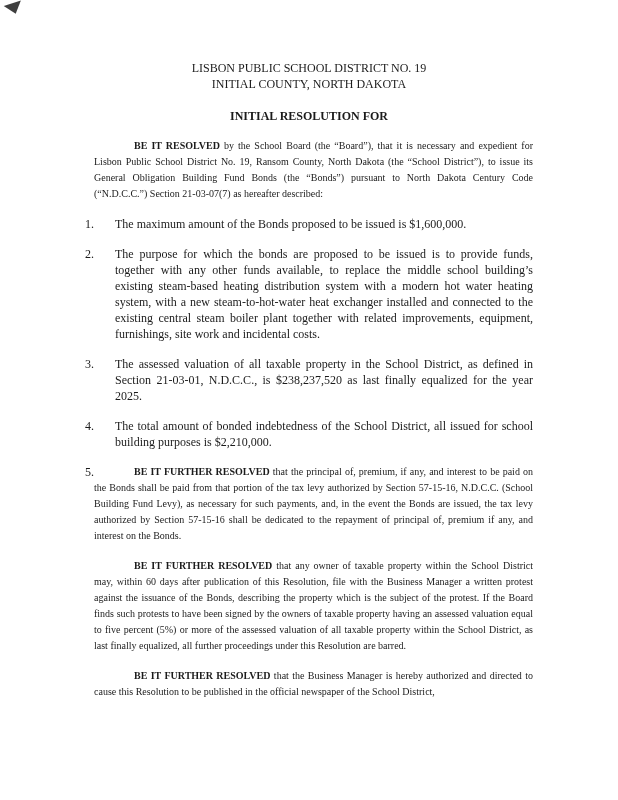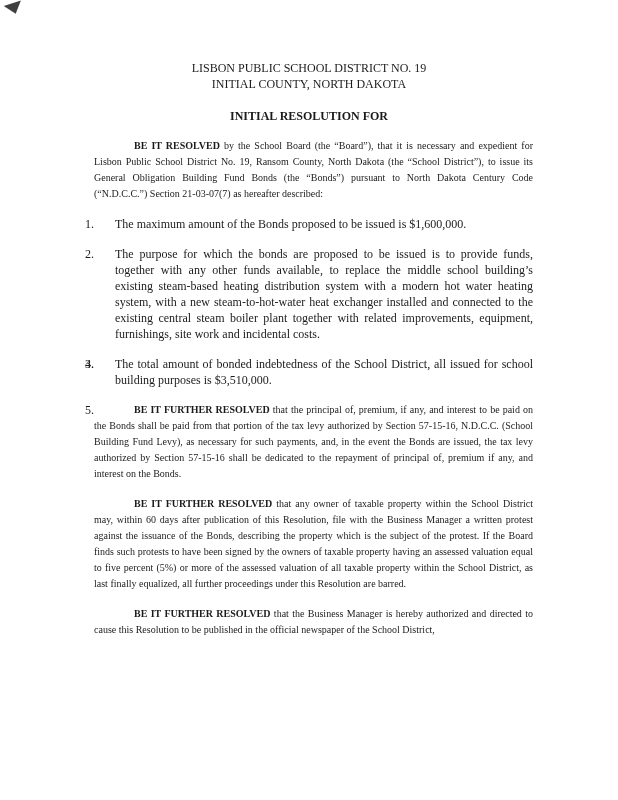--- a/index.html
+++ b/index.html
@@ -90,25 +90,26 @@
       <span>The maximum amount of the Bonds proposed to be issued is $1,600,000.</span>
     </div>
 
     <div class="list-item">
       <span class="num">2.</span>
       <span>The purpose for which the bonds are proposed to be issued is to provide funds, together with any other funds available, to replace the middle school building’s existing steam-based heating distribution system with a modern hot water heating system, with a new steam-to-hot-water heat exchanger installed and connected to the existing central steam boiler plant together with related improvements, equipment, furnishings, site work and incidental costs.</span>
     </div>
 
     <div class="list-item">
       <span class="num">3.</span>
+      <span>The assessed valuation of all taxable property in the School District, as defined in Section 21-03-01, N.D.C.C., is $238,237,520 as last finally equalized for the year 2025.</span>
     </div>
 
     <div class="list-item">
       <span class="num">4.</span>
-      <span>The total amount of bonded indebtedness of the School District, all issued for school building purposes is $3,510,000.</span>
+      <span>The total amount of bonded indebtedness of the School District, all issued for school building purposes is $2,210,000.</span>
     </div>
 
     <div class="list-item">
       <span class="num">5.</span>
     </div>
 
     <p class="para"><b>BE IT FURTHER RESOLVED</b><span> that the principal of, premium, if any, and interest to be paid on the Bonds shall be paid from that portion of the tax levy authorized by Section 57-15-16, N.D.C.C. (School Building Fund Levy), as necessary for such payments, and, in the event the Bonds are issued, the tax levy authorized by Section 57-15-16 shall be dedicated to the repayment of principal of, premium if any, and interest on the Bonds.</span></p>
 
     <p class="para"><b>BE IT FURTHER RESOLVED</b><span> that any owner of taxable property within the School District may, within 60 days after publication of this Resolution, file with the Business Manager a written protest against the issuance of the Bonds, describing the property which is the subject of the protest. If the Board finds such protests to have been signed by the owners of taxable property having an assessed valuation equal to five percent (5%) or more of the assessed valuation of all taxable property within the School District, as last finally equalized, all further proceedings under this Resolution are barred.</span></p>
 

